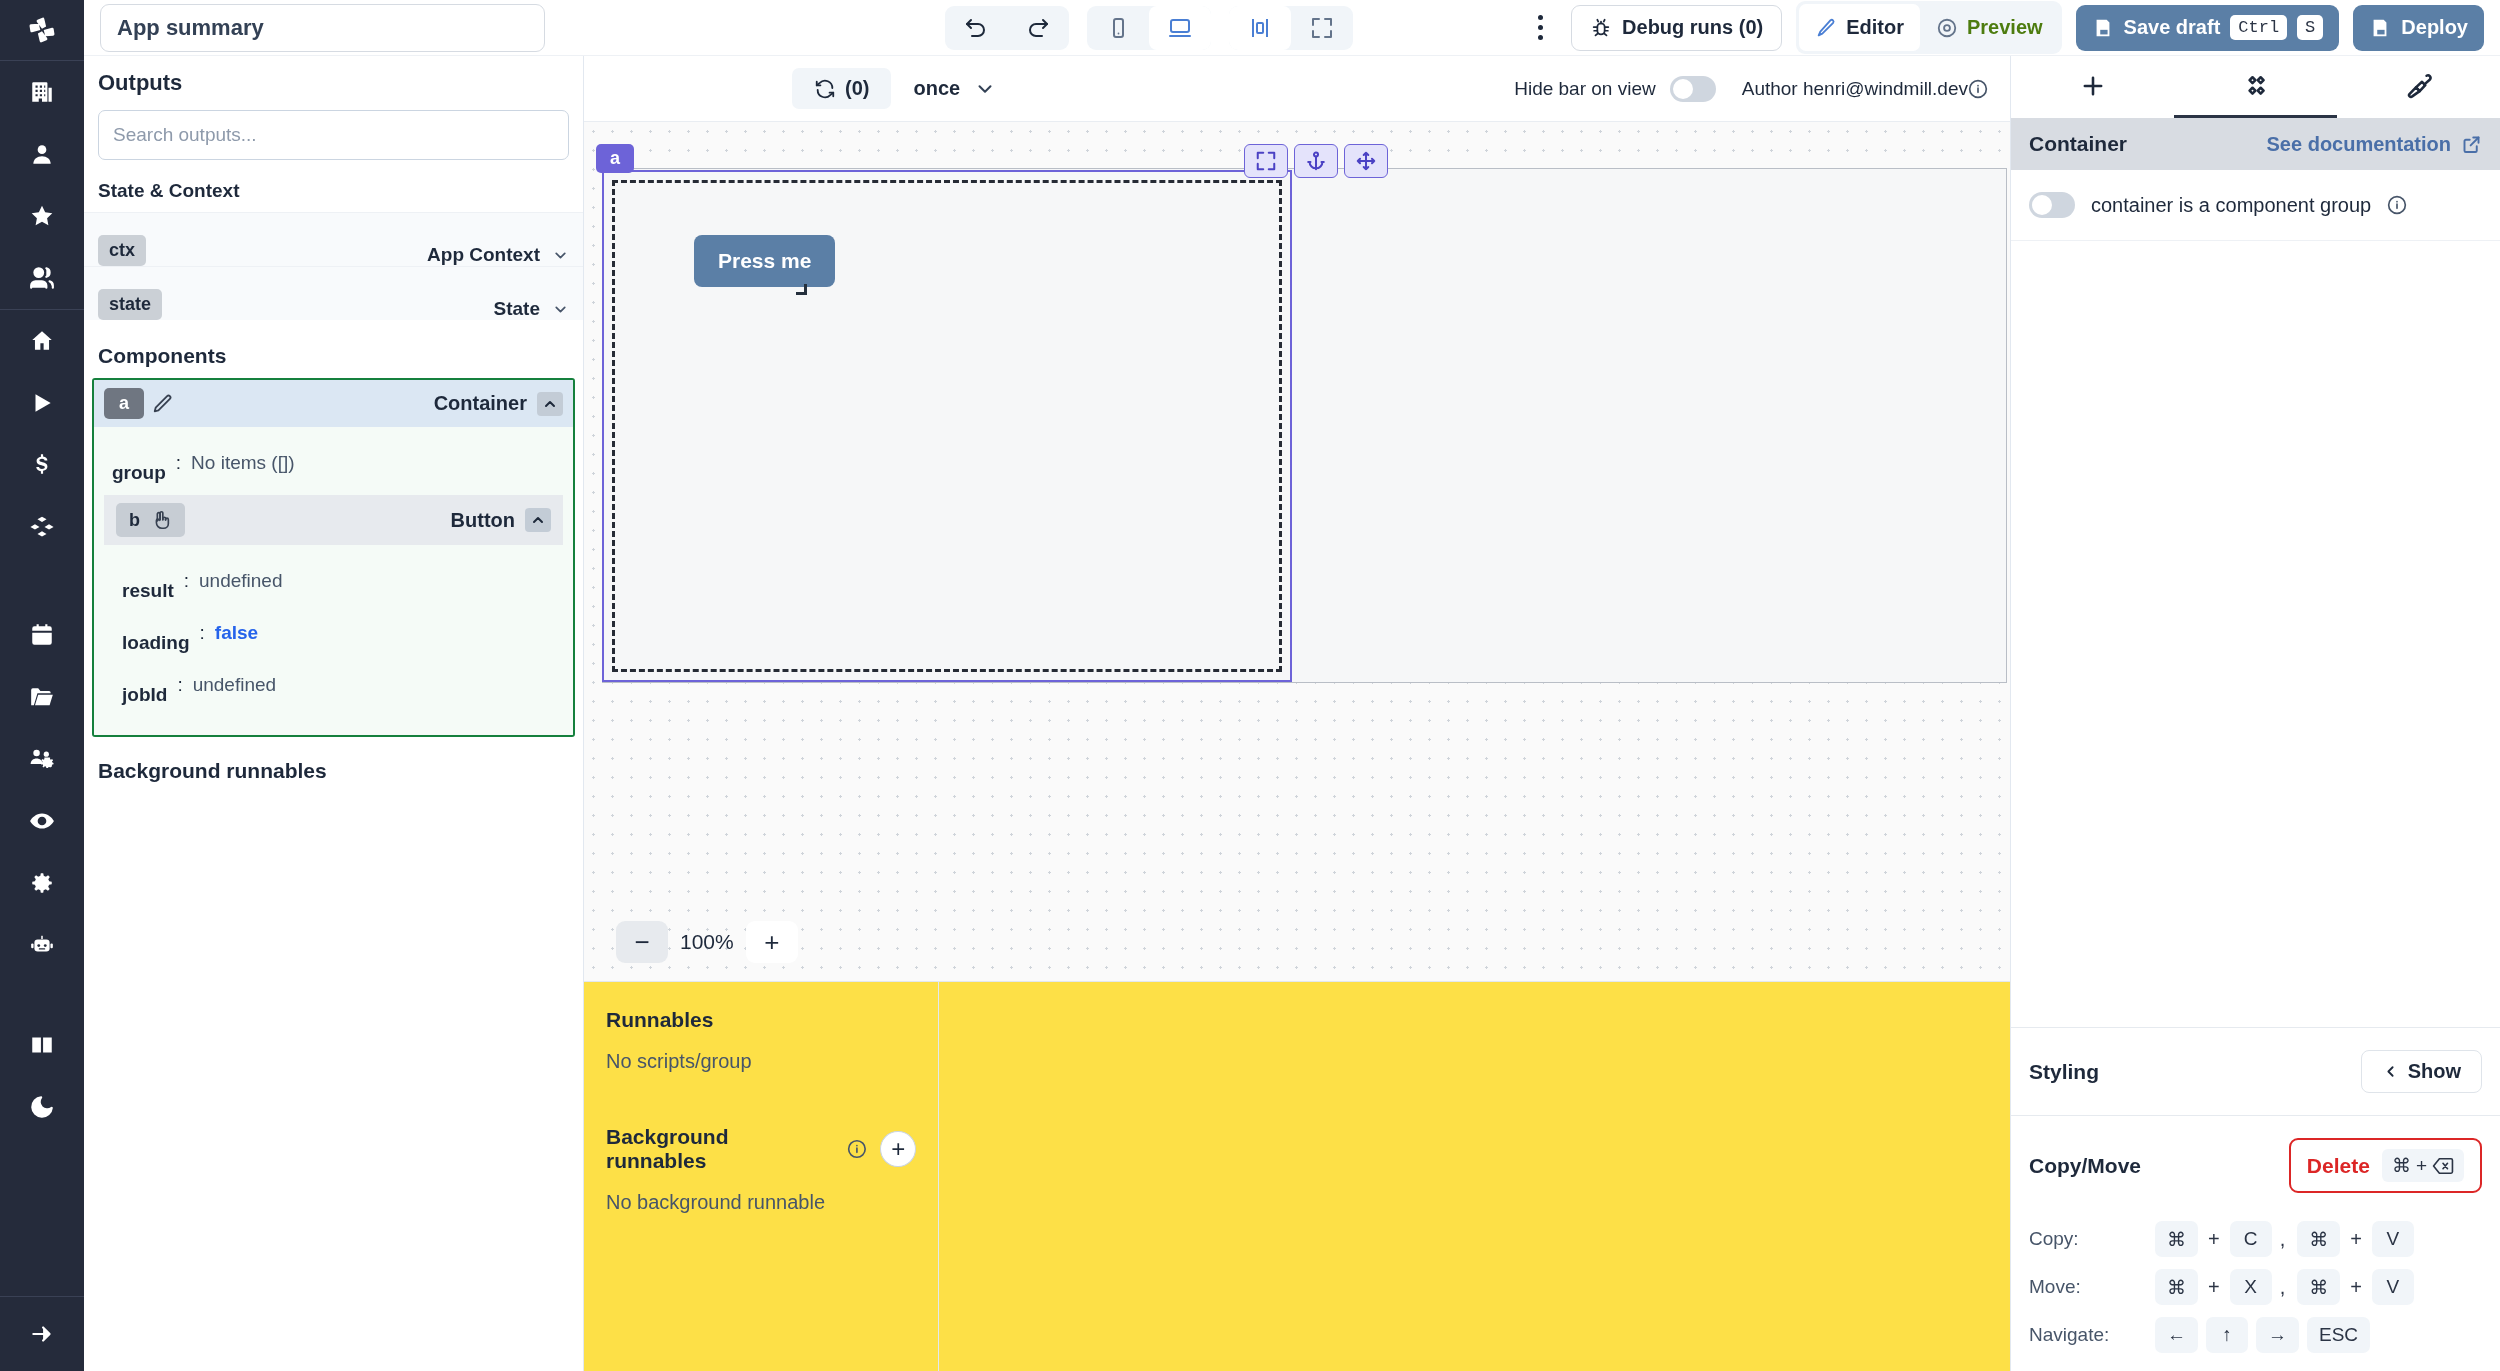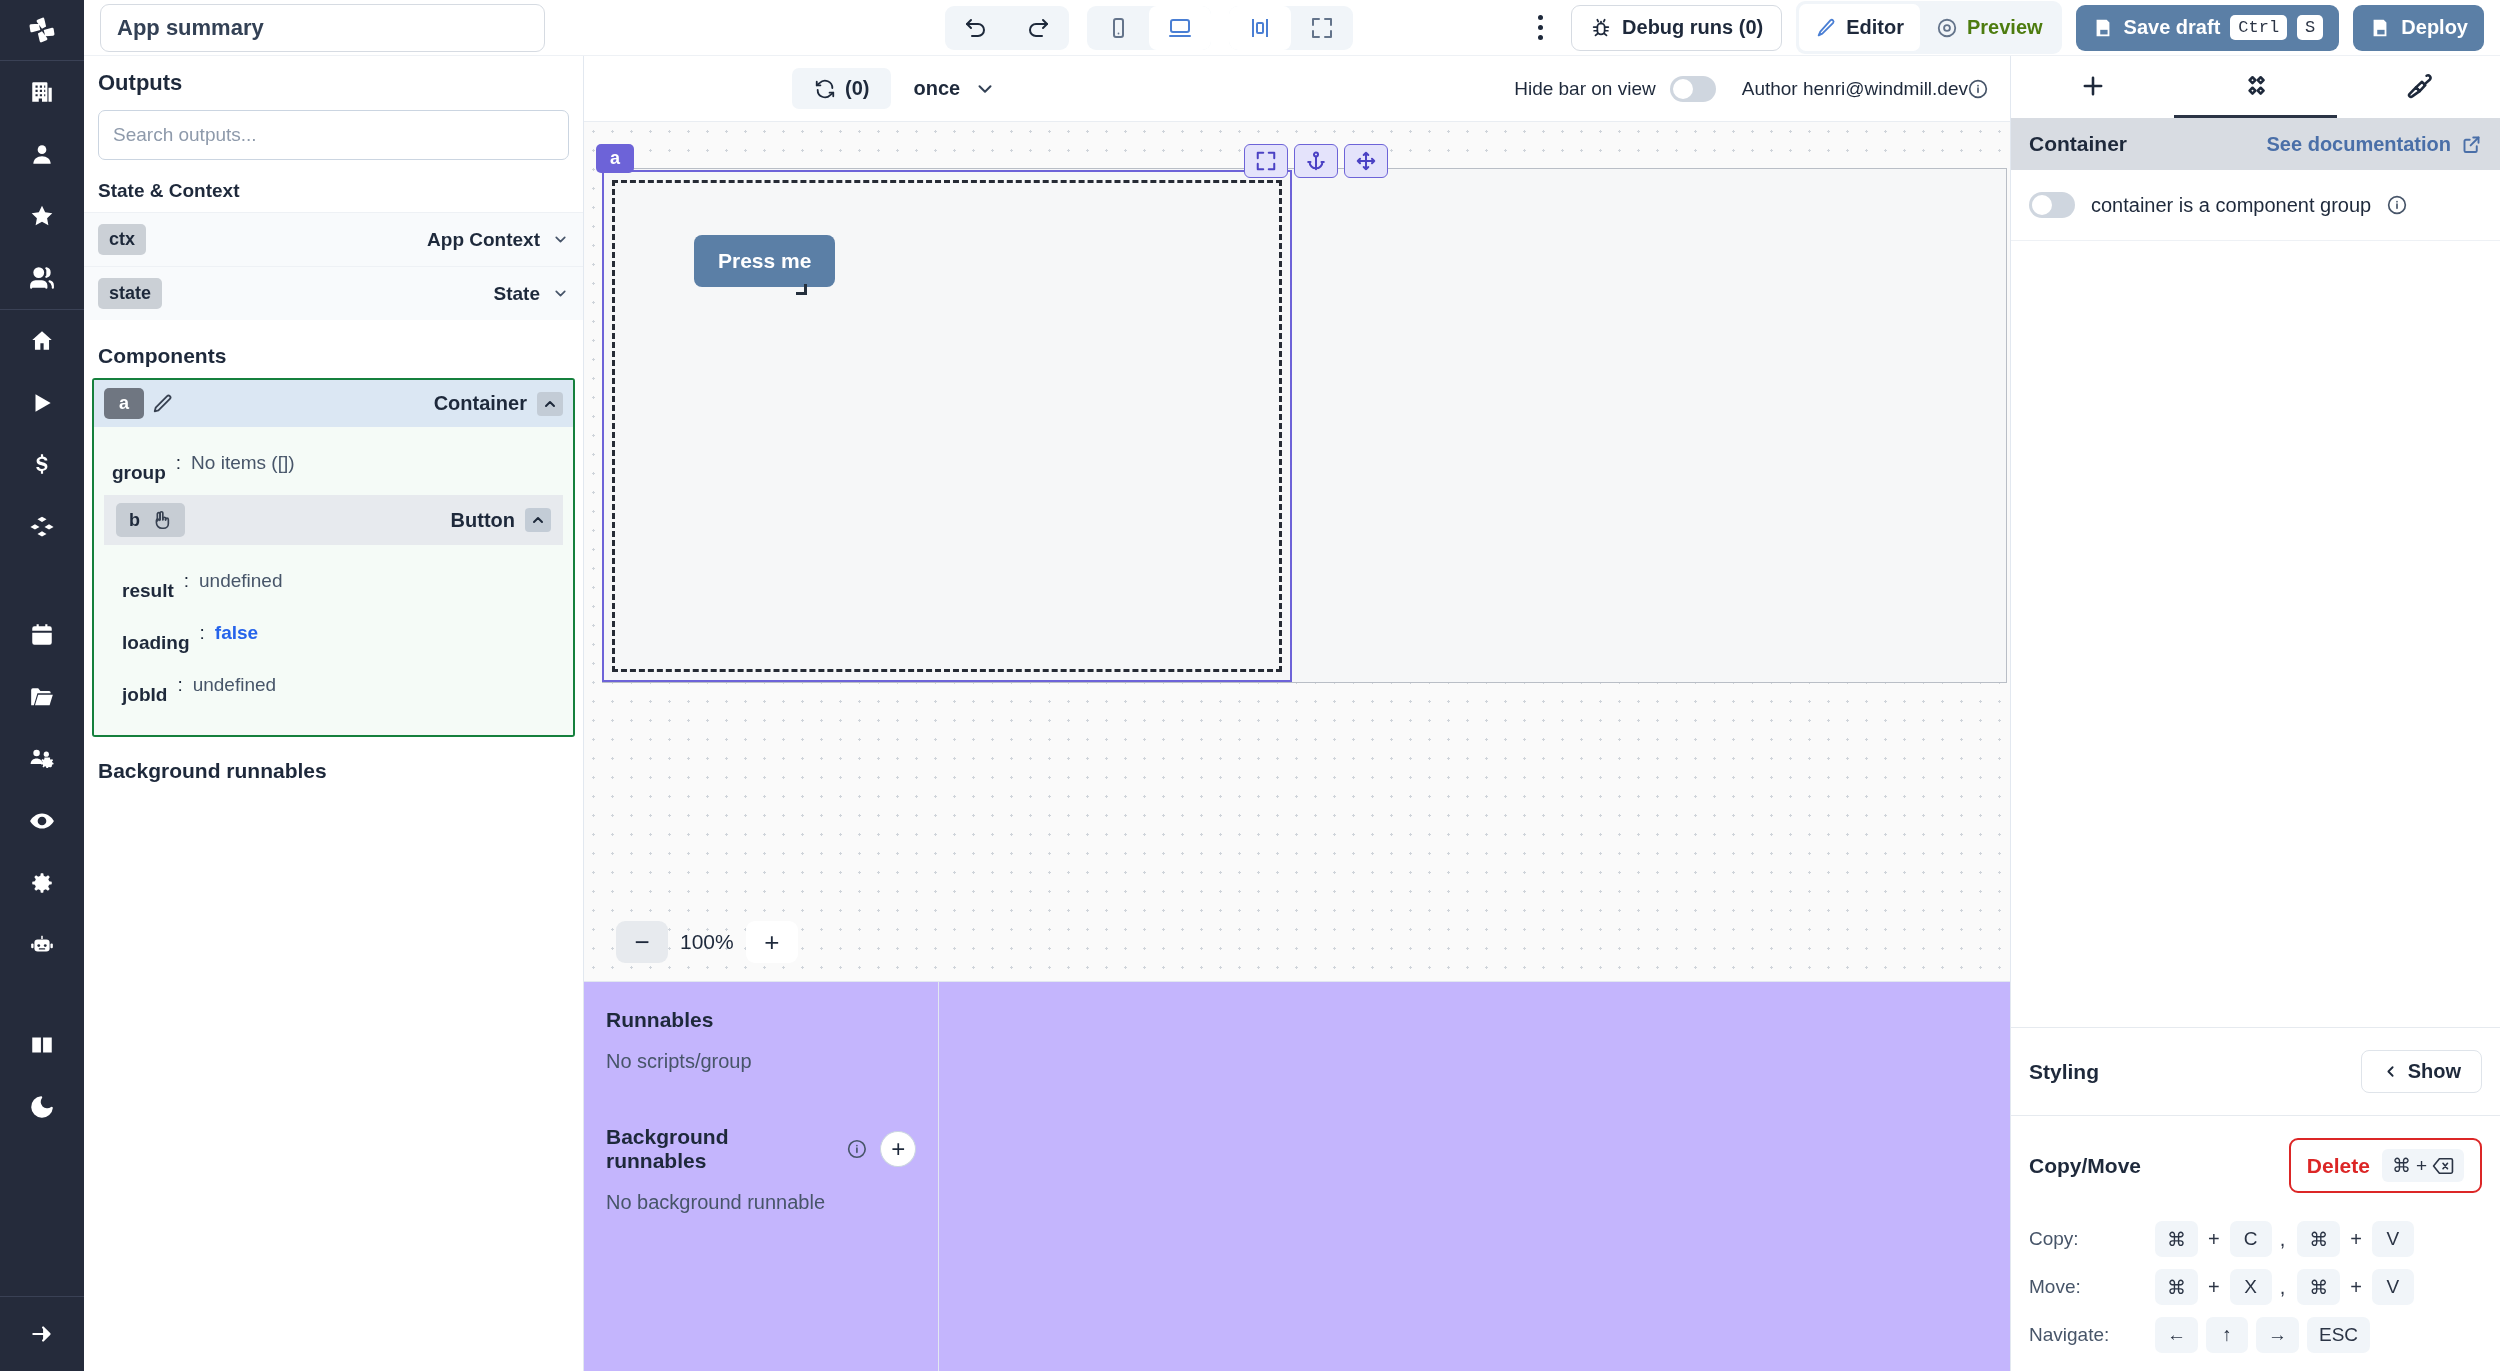--- a/index.html
+++ b/index.html
@@ -41,21 +41,21 @@
     background: #fff; display: flex; align-items: center; padding: 0 14px;
   }
   .lp-search input {
     border: none; outline: none; width: 100%; font-size: 19px; color: #475569;
     font-family: "Liberation Sans", sans-serif; background: transparent;
   }
   .lp-search input::placeholder { color: #8e9aab; }
   .lp-sub { font-size: 19px; font-weight: bold; color: #1e293b; padding: 6px 14px 10px 14px; }
 
   .kvrow {
-    display: flex; align-items: center; justify-content: space-between;
+    display: flex; align-items: flex-end; justify-content: space-between;
     height: 54px; padding: 0 14px; border-top: 1px solid #eef1f5;
     background: #f8fafc;
   }
   .kvrow:last-of-type { border-bottom: 1px solid #eef1f5; }
   .pill {
     background: #cbd0d6; color: #1e293b; font-size: 18px; font-weight: bold;
     border-radius: 5px; padding: 5px 11px;
   }
   .kvright { display: flex; align-items: center; gap: 12px; }
   .kvlabel { font-size: 19px; font-weight: bold; color: #1e293b; }
@@ -145,21 +145,21 @@
   .btn-resize { position: absolute; right: 6px; bottom: 4px; width: 11px; height: 11px;
     border-right: 3px solid #25303d; border-bottom: 3px solid #25303d; }
 
   .zoomctl { position: absolute; left: 32px; bottom: 18px; display: flex; align-items: center; gap: 6px; z-index: 9; }
   .zbtn { width: 52px; height: 42px; border-radius: 9px; display: flex; align-items: center; justify-content: center; font-size: 26px; color:#1e293b;}
   .zbtn.minus { background: #e7eaee; }
   .zbtn.plus { background: #ffffff; }
   .zlabel { font-size: 21px; color: #1e293b; padding: 0 6px; }
 
   
-  .bottom { height: 390px; display: flex; background: #c4b5fd; border-top: 1px solid #e2e8f0; }
+  .bottom { height: 390px; display: flex; background: #fde047; border-top: 1px solid #e2e8f0; }
   .bot-left { width: 355px; flex: 0 0 355px; border-right: 1px solid #e2e8f0; padding: 26px 22px; }
   .bot-right { flex: 1 1 auto; }
   .b-h { font-size: 21px; font-weight: bold; color: #1e293b; margin-bottom: 18px; }
   .b-p { font-size: 20px; color: #475569; }
   .bg-row { display: flex; align-items: center; gap: 14px; margin-top: 52px; margin-bottom: 18px; }
   .plus-circle {
     width: 36px; height: 36px; border-radius: 50%; border: 1px solid #cbd5e1; background: #fff;
     display: flex; align-items: center; justify-content: center; font-size: 24px; color: #1e293b;
   }
 

